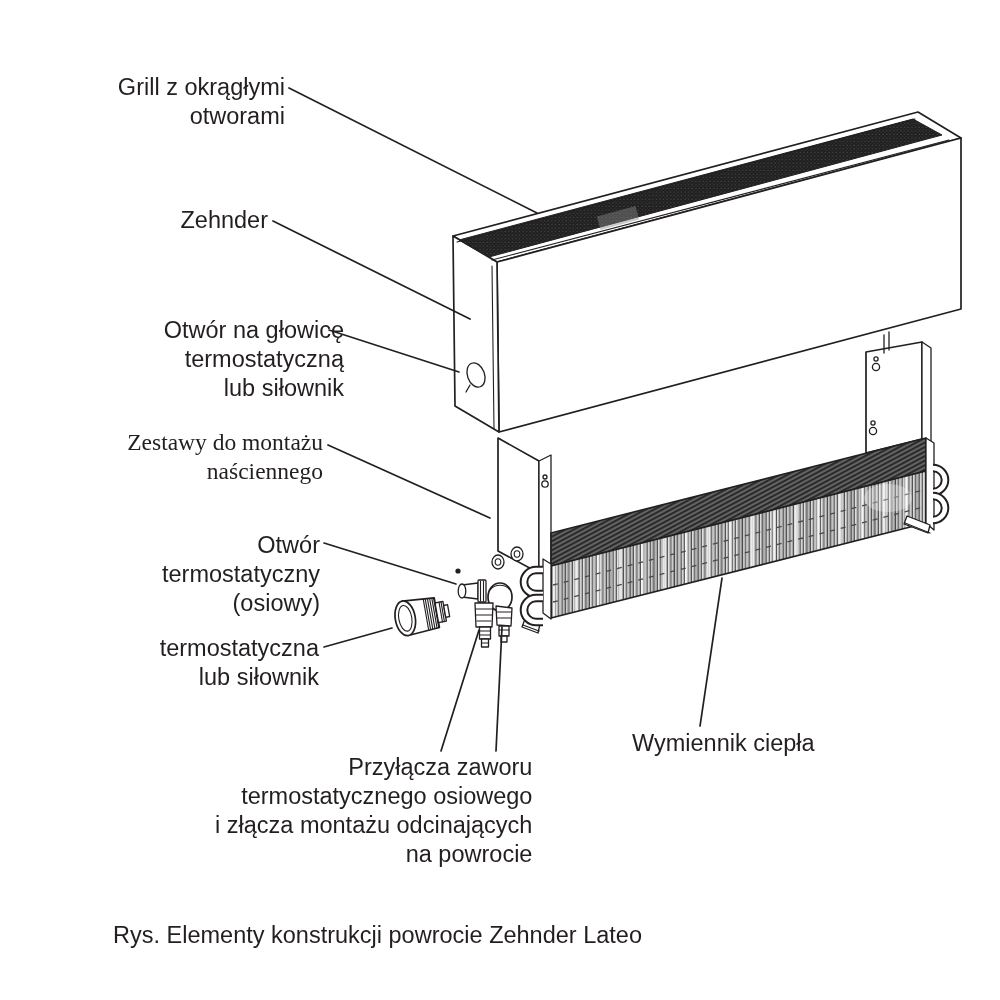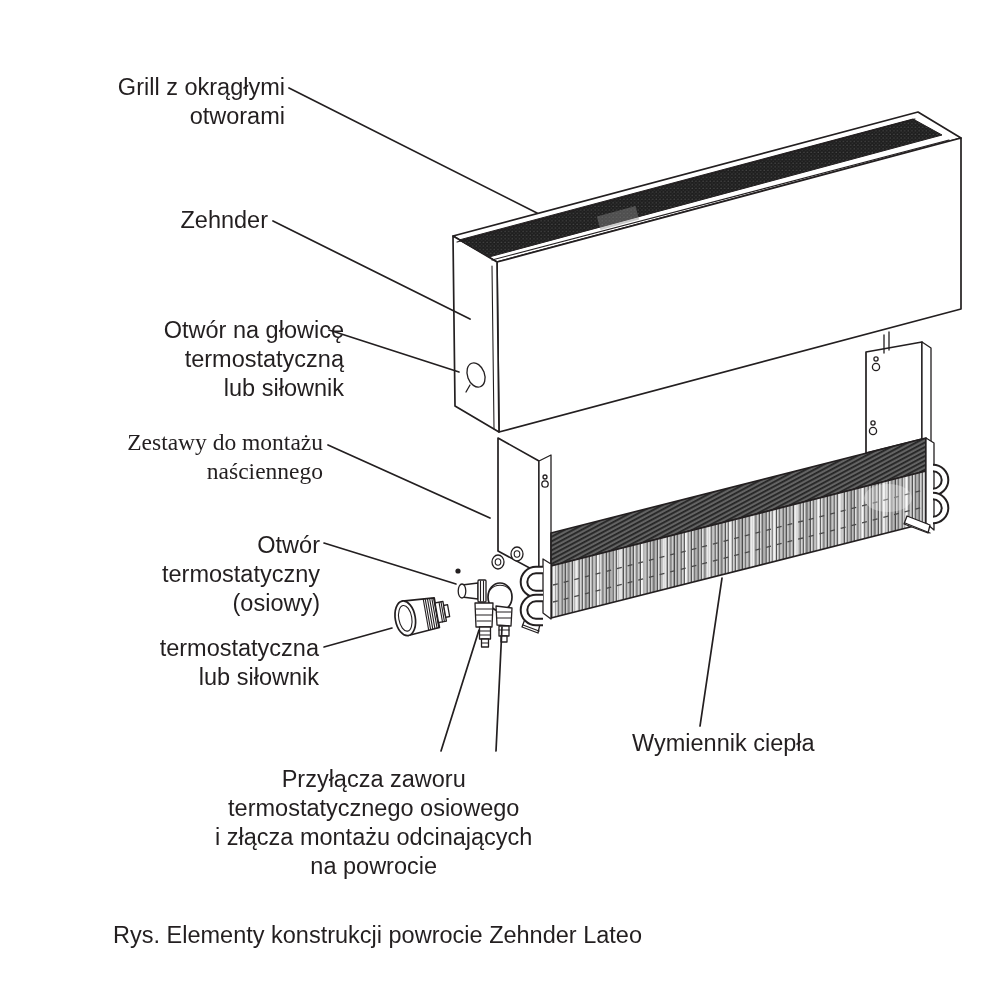--- a/index.html
+++ b/index.html
@@ -8,21 +8,21 @@
   }
   html,body{margin:0;padding:0;background:var(--background);}
   .stage{
     position:relative;width:1000px;height:956px;background:var(--background);
     font-family:"Liberation Sans", sans-serif;color:var(--line);
     overflow:hidden;
   }
   .diagram-svg{position:absolute;left:0;top:0;width:1000px;height:1000px;}
   .label{position:absolute;font-size:23.5px;line-height:29px;white-space:nowrap;}
   .label.right{text-align:right;}
-  .label.left{text-align:center;}
+  .label.left{text-align:right;}
   .caption{position:absolute;font-size:23.5px;line-height:28px;white-space:nowrap;}
   
   .ln{stroke:var(--line);stroke-width:1.7;stroke-linejoin:round;stroke-linecap:round;fill:none;}
   .fw{fill:#ffffff;}
   .thin{stroke-width:1.1;}
   .med{stroke-width:1.3;}
   .leader{stroke:var(--line);stroke-width:1.7;stroke-linecap:round;fill:none;}
   .tube-o{stroke:var(--line);stroke-width:8.6;fill:none;stroke-linecap:butt;}
   .tube-i{stroke:#ffffff;stroke-width:4.6;fill:none;stroke-linecap:butt;}
   .dash{stroke:#4a4a4a;stroke-width:1.3;stroke-dasharray:5 6;fill:none;}
@@ -210,21 +210,21 @@
     <div>Otwór</div>
     <div>termostatyczny</div>
     <div>(osiowy)</div>
   </div>
 
   <div class="label right" style="right:681px;top:634px;">
     <div>termostatyczna</div>
     <div>lub siłownik</div>
   </div>
 
-  <div class="label left" style="left:215px;top:753px;margin-top:12px;">
+  <div class="label left" style="left:215px;top:753px;">
     <div>Przyłącza zaworu</div>
     <div>termostatycznego osiowego</div>
     <div>i złącza montażu odcinających</div>
     <div>na powrocie</div>
   </div>
 
   <div class="label left" style="left:632px;top:729px;">
     <div>Wymiennik ciepła</div>
   </div>
 

